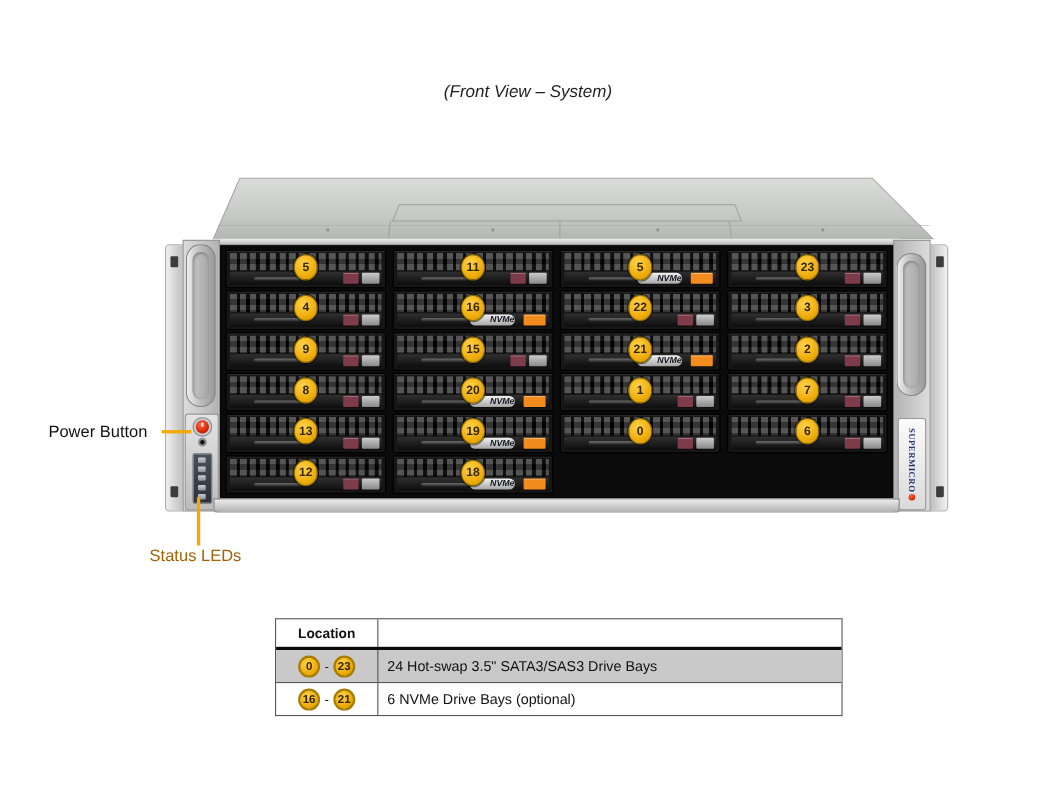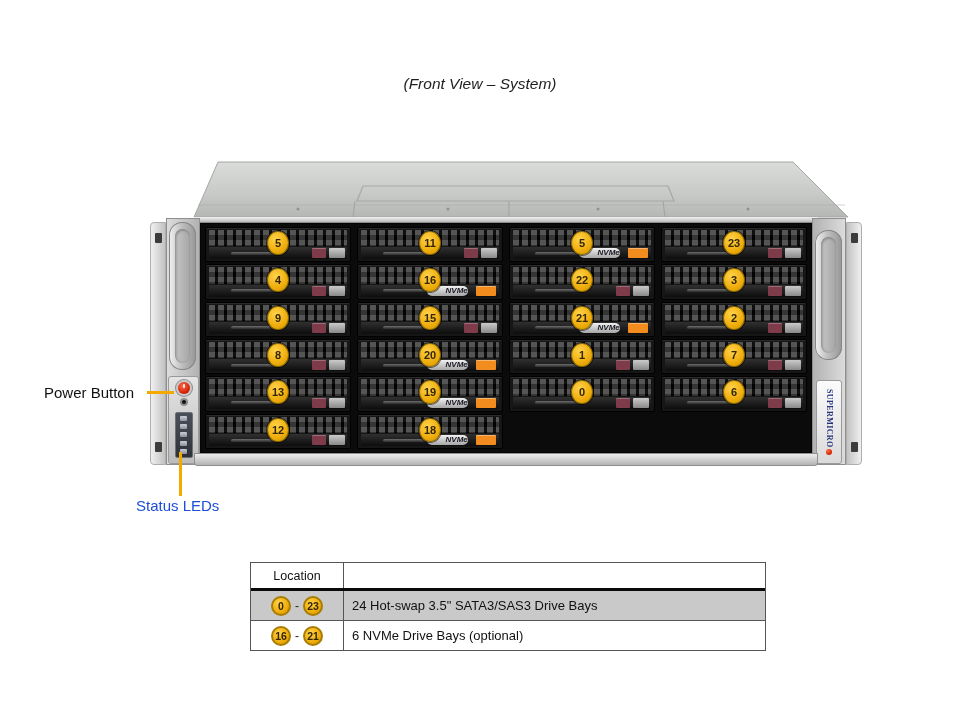--- a/index.html
+++ b/index.html
@@ -109,27 +109,27 @@
   .bottom-rail {
     position:absolute; left:46px; top:295px; width:624px; height:13px;
     background:linear-gradient(#ececec,#b3b3b3); border:1px solid #8f8f8f;
     border-radius:0 0 3px 3px; box-sizing:border-box;
   }
 
   
   .power-label  { position:absolute; left:44px;  top:384px; font-size:15px; color:#111; }
   .power-line   { position:absolute; left:147px; top:391px; width:27px; height:3px; }
   .status-line  { position:absolute; left:179px; top:452px; width:3px;  height:44px; }
-  .status-label { position:absolute; left:136px; top:497px; font-size:15px; color:#1d4ed8; }
+  .status-label { position:absolute; left:136px; top:497px; font-size:15px; color:#a16207; }
 
   
   .legend { position:absolute; left:250px; top:562px; width:516px;
     border:1px solid #555; background:#fff; box-sizing:border-box; }
   .lhead { display:flex; height:25px; border-bottom:3px solid #0a0a0a; }
-  .hcell { font-weight:normal; font-size:12.5px; color:#111; display:flex; align-items:center; box-sizing:border-box; }
+  .hcell { font-weight:bold; font-size:12.5px; color:#111; display:flex; align-items:center; box-sizing:border-box; }
   .hcell.loc  { width:93px; justify-content:center; border-right:1px solid #555; }
   .hcell.desc { flex:1; padding-left:8px; }
   .lrow { display:flex; height:29px; }
   .lrow + .lrow { border-top:1px solid #555; }
   .lrow.shaded { background:#c9c9c9; }
   .tcell { box-sizing:border-box; }
   .tcell.loc  { width:93px; display:flex; align-items:center; justify-content:center; gap:4px;
     border-right:1px solid #555; }
   .tcell.desc { flex:1; display:flex; align-items:center; padding-left:8px; font-size:13px; color:#111; }
   .tbadge { width:20px; height:20px; border-radius:50%; box-sizing:border-box;

